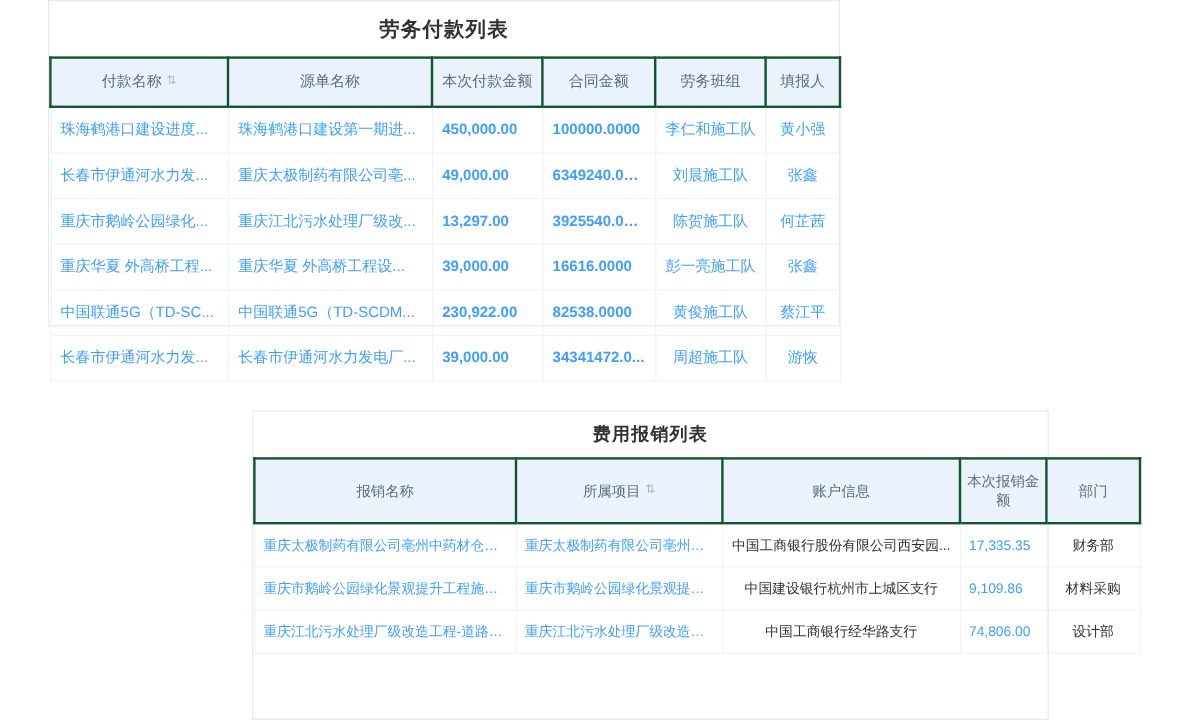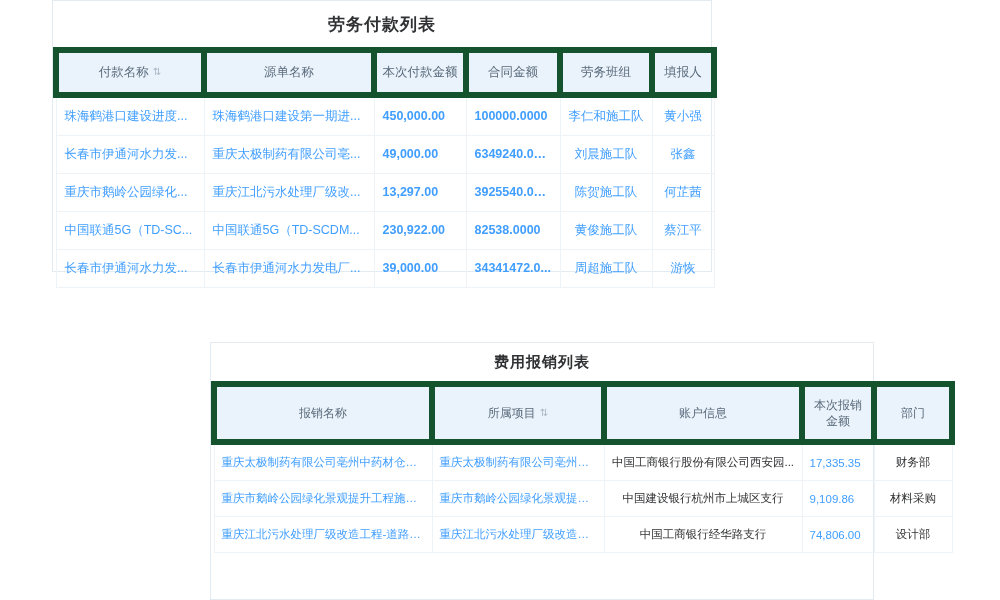--- a/index.html
+++ b/index.html
@@ -18,21 +18,21 @@
   }
 
   
   .panel {
     position: absolute;
     background: #ffffff;
     border: 1px solid #e2eaf2;
     box-sizing: border-box;
   }
   #panel-labor {
-    left: 52px;
+    left: 40px;
     top: 0px;
     width: 660px;
     height: 272px;
   }
   #panel-expense {
     left: 210px;
     top: 342px;
     width: 664px;
     height: 258px;
   }
@@ -53,21 +53,21 @@
   table.grid {
     border-collapse: collapse;
     table-layout: fixed;
     width: 100%;
   }
   table.grid th {
     background: #eaf3fb;
     color: #5a6b7c;
     font-weight: normal;
     font-size: 12.5px;
-    border: 6px solid #14532d;
+    border: 2px solid #14532d;
     padding: 11px 4px;
     text-align: center;
     line-height: 1.35;
   }
   table.grid td {
     border: 1px solid #eef3f8;
     font-size: 12.5px;
     color: #409eff;
     padding: 10px 8px;
     white-space: nowrap;
@@ -165,20 +165,28 @@
         </tr>
         <tr>
           <td>重庆市鹅岭公园绿化...</td>
           <td>重庆江北污水处理厂级改...</td>
           <td class="num">13,297.00</td>
           <td class="num">3925540.0000</td>
           <td class="cen">陈贺施工队</td>
           <td class="cen">何芷茜</td>
         </tr>
         <tr>
+          <td>重庆华夏 外高桥工程...</td>
+          <td>重庆华夏 外高桥工程设...</td>
+          <td class="num">39,000.00</td>
+          <td class="num">16616.0000</td>
+          <td class="cen">彭一亮施工队</td>
+          <td class="cen">张鑫</td>
+        </tr>
+        <tr>
           <td>中国联通5G（TD-SC...</td>
           <td>中国联通5G（TD-SCDM...</td>
           <td class="num">230,922.00</td>
           <td class="num">82538.0000</td>
           <td class="cen">黄俊施工队</td>
           <td class="cen">蔡江平</td>
         </tr>
         <tr>
           <td>长春市伊通河水力发...</td>
           <td>长春市伊通河水力发电厂...</td>

